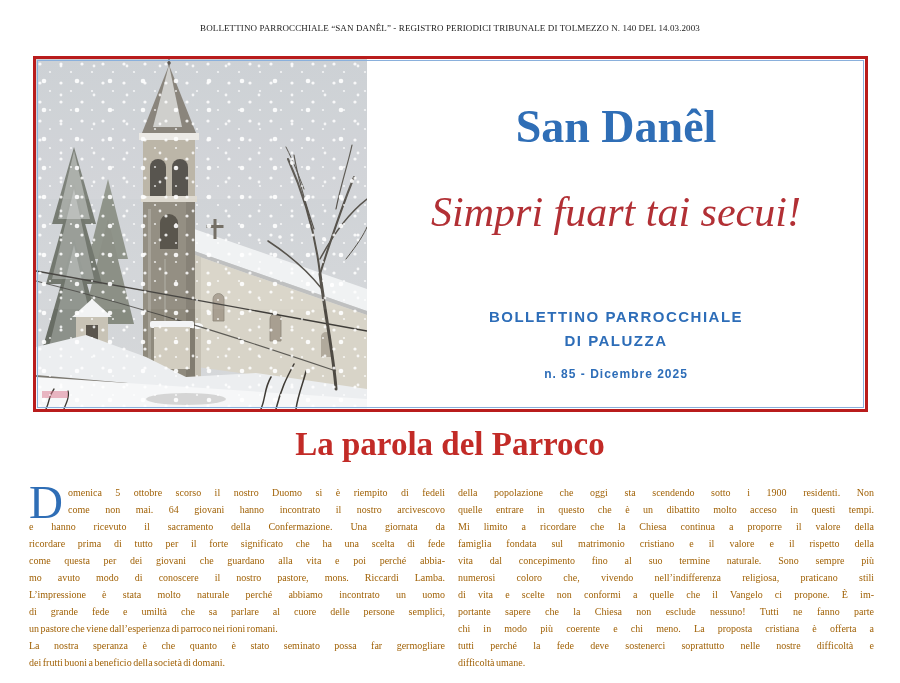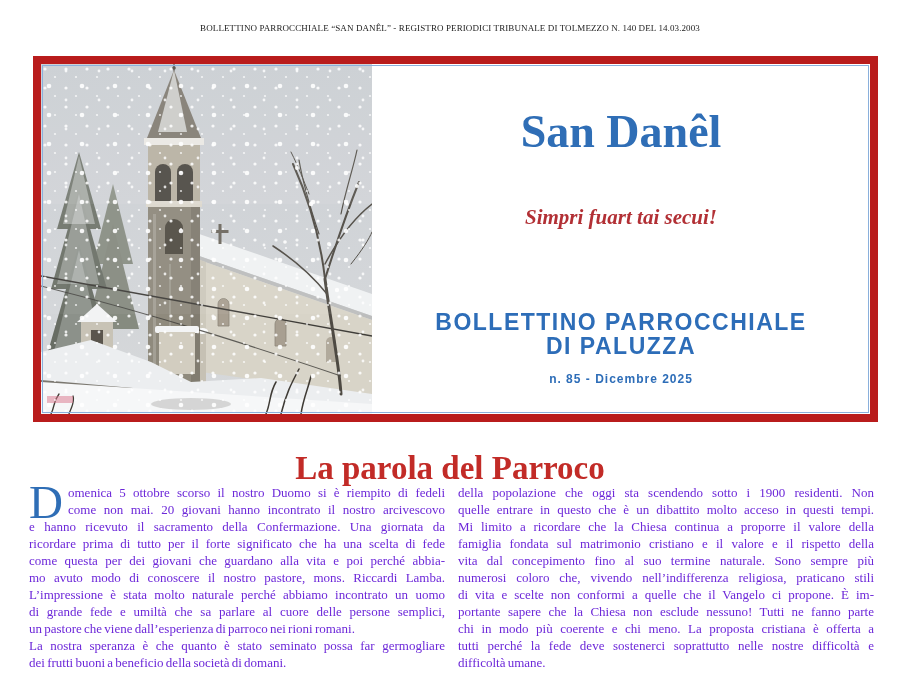--- a/index.html
+++ b/index.html
@@ -3,40 +3,40 @@
 <meta charset="utf-8">
 <style>
   html,body{margin:0;padding:0;background:#ffffff;}
   .page{position:relative;width:900px;height:683px;background:#ffffff;overflow:hidden;
         font-family:"Liberation Serif",serif;color:#1c1c1c;}
 
   .masthead{position:absolute;top:23px;left:0;width:100%;text-align:center;
             font-size:9px;letter-spacing:.1px;color:#222;}
 
   .header-box{position:absolute;left:33px;top:56px;width:829px;height:350px;
-              border:8px solid #b91c1c;display:flex;background:#fff;}
+              border:3px solid #b91c1c;display:flex;background:#fff;}
   .header-box::after{content:"";position:absolute;inset:1px;border:1px solid #8ab0dc;pointer-events:none;}
 
   .photo{width:331px;height:350px;flex:0 0 auto;display:block;}
 
   .panel{flex:1;display:flex;flex-direction:column;align-items:center;text-align:center;}
   .panel-title{margin-top:44px;font-size:46px;line-height:48px;font-weight:bold;color:#2f6eb6;}
-  .panel-motto{margin-top:44px;font-size:21px;line-height:34px;font-weight:bold;font-style:italic;color:#b23035;}
-  .panel-sub{margin-top:76px;font-size:23px;line-height:24px;font-weight:bold;
+  .panel-motto{margin-top:44px;font-size:42px;line-height:34px;font-weight:normal;font-style:italic;color:#b23035;}
+  .panel-sub{margin-top:76px;font-size:15px;line-height:24px;font-weight:bold;
              font-family:"Liberation Sans",sans-serif;color:#2d6db8;letter-spacing:1.5px;}
   .panel-issue{margin-top:12px;font-size:12px;line-height:18px;font-weight:bold;
                font-family:"Liberation Sans",sans-serif;color:#2d6db8;letter-spacing:1px;}
 
   .article-heading{position:absolute;top:424px;left:0;width:100%;text-align:center;
-                   font-size:33px;line-height:40px;font-weight:bold;color:#c22b27;margin-top:24px;}
+                   font-size:33px;line-height:40px;font-weight:bold;color:#c22b27;}
 
   .columns{position:absolute;left:29px;top:484px;width:846px;display:flex;gap:13px;}
   .col{width:416px;overflow:hidden;}
-  .tline{font-size:13px;line-height:17px;text-align:justify;text-align-last:justify;
-         word-spacing:-1px;color:#6d28d9;}
+  .tline{font-size:10px;line-height:17px;text-align:justify;text-align-last:justify;
+         word-spacing:-1px;color:#a16207;}
   .tline.tlast{text-align-last:left;}
   .dropcap{float:left;width:34px;height:33px;margin:1px 5px 0 0;
            font-size:47px;line-height:34px;color:#2f6eb6;}
 </style>
 </head>
 <body>
 
 <div class="page">
 
   <div class="masthead">BOLLETTINO PARROCCHIALE “SAN DANÊL” - REGISTRO PERIODICI TRIBUNALE DI TOLMEZZO N. 140 DEL 14.03.2003</div>
@@ -173,21 +173,21 @@
       <div class="panel-issue">n. 85 - Dicembre 2025</div>
     </div>
   </div>
 
   <div class="article-heading">La parola del Parroco</div>
 
   <div class="columns">
     <div class="col">
       <span class="dropcap">D</span>
     <div class="tline">omenica 5 ottobre scorso il nostro Duomo si è riempito di fedeli</div>
-        <div class="tline">come non mai. 20 giovani hanno incontrato il nostro arcivescovo</div>
+        <div class="tline">come non mai. 64 giovani hanno incontrato il nostro arcivescovo</div>
         <div class="tline">e hanno ricevuto il sacramento della Confermazione. Una giornata da</div>
         <div class="tline">ricordare prima di tutto per il forte significato che ha una scelta di fede</div>
         <div class="tline">come questa per dei giovani che guardano alla vita e poi perché abbia-</div>
         <div class="tline">mo avuto modo di conoscere il nostro pastore, mons. Riccardi Lamba.</div>
         <div class="tline">L’impressione è stata molto naturale perché abbiamo incontrato un uomo</div>
         <div class="tline">di grande fede e umiltà che sa parlare al cuore delle persone semplici,</div>
         <div class="tline tlast">un pastore che viene dall’esperienza di parroco nei rioni romani.</div>
         <div class="tline">La nostra speranza è che quanto è stato seminato possa far germogliare</div>
         <div class="tline tlast">dei frutti buoni a beneficio della società di domani.</div>
       </div>

